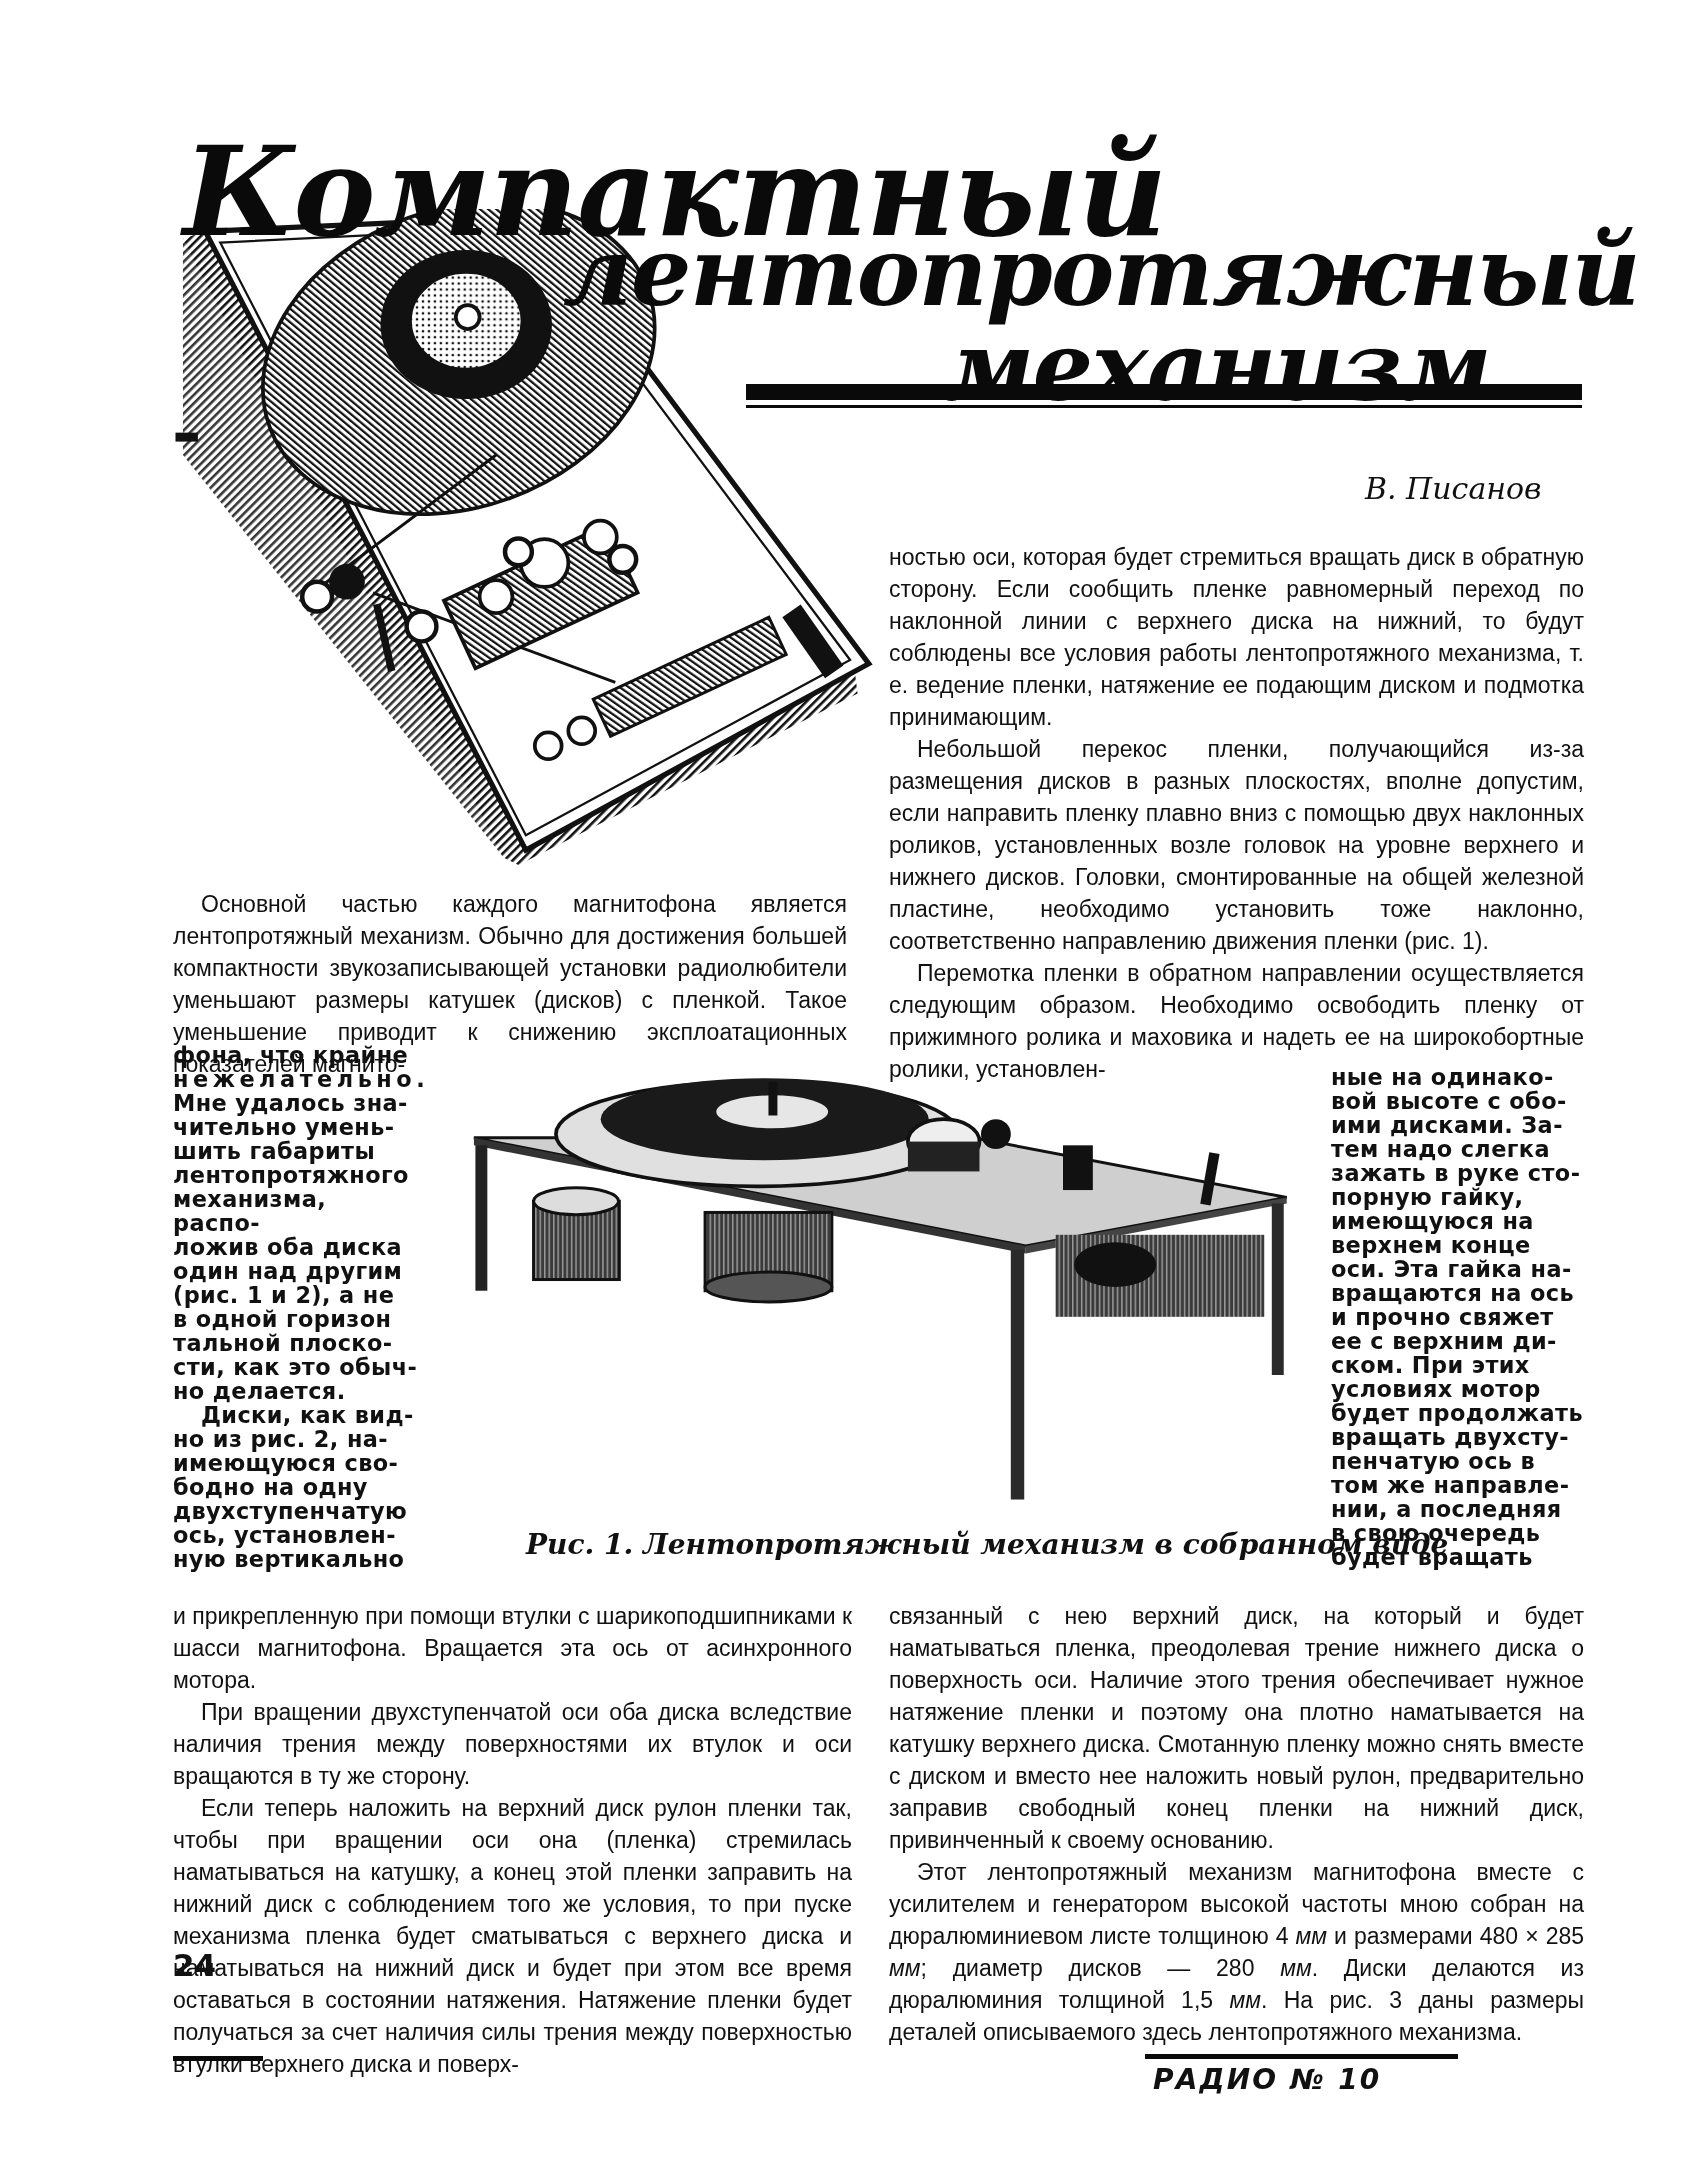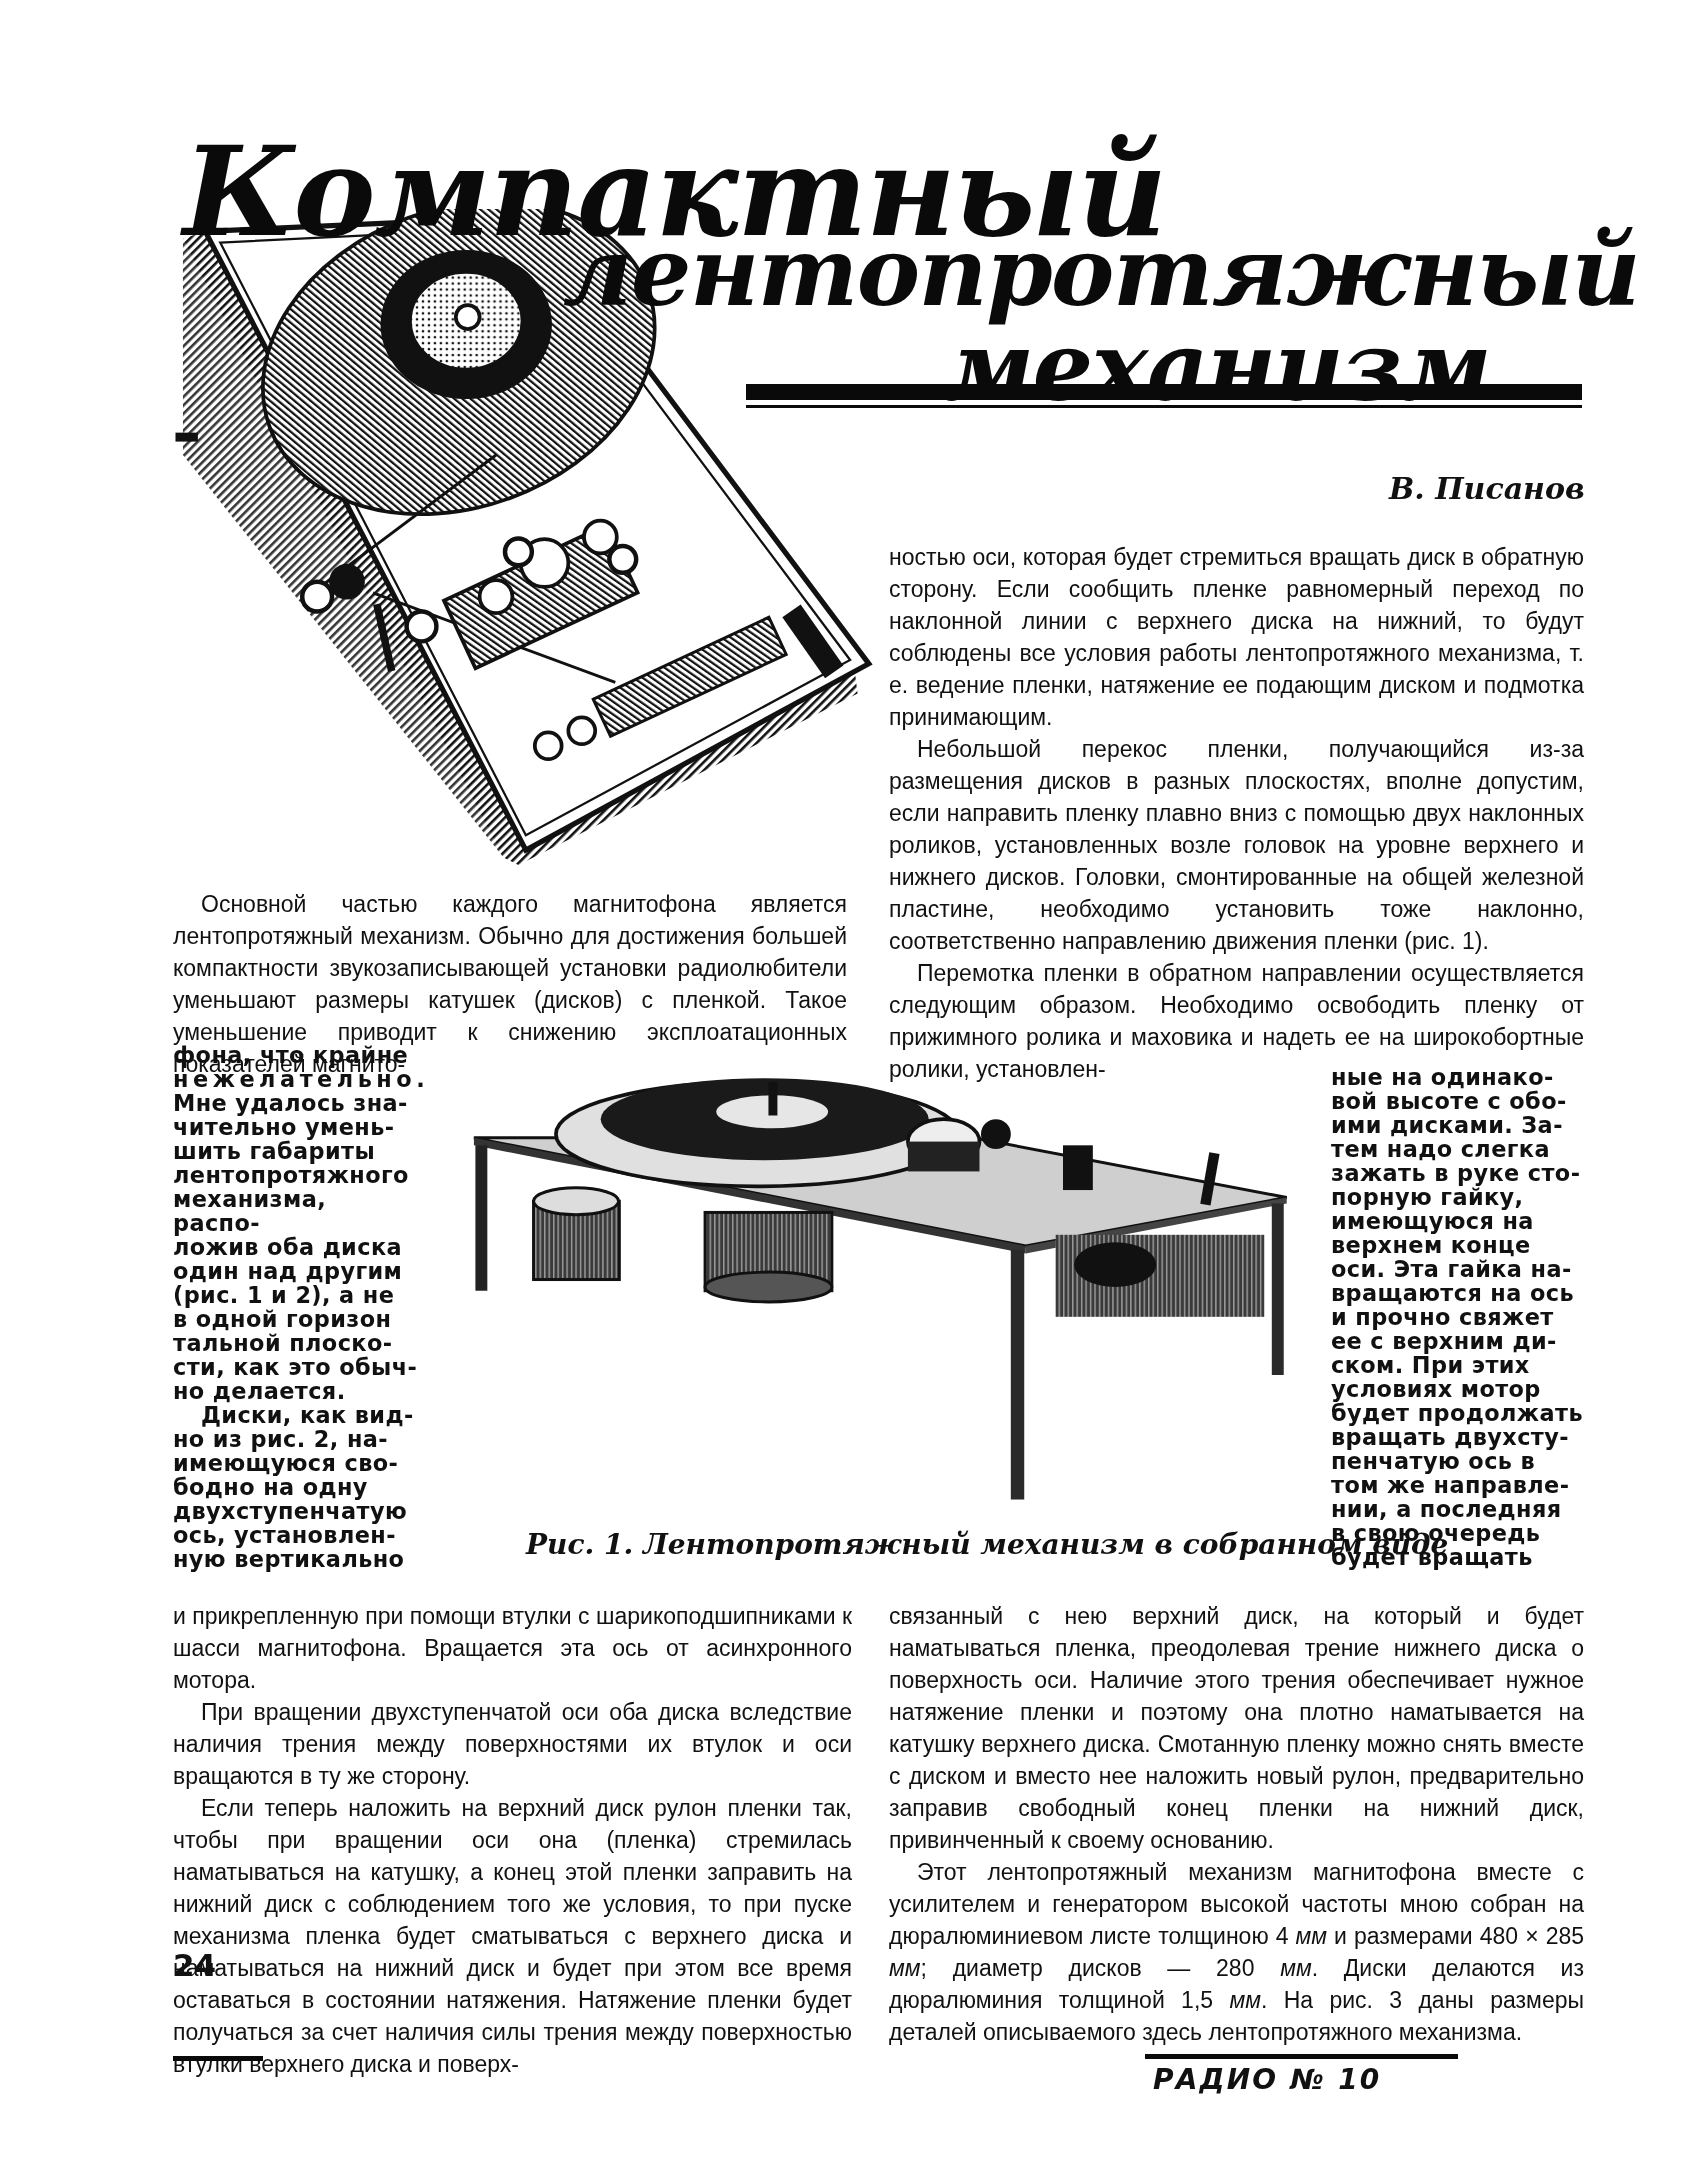--- a/index.html
+++ b/index.html
@@ -5,21 +5,21 @@
   html, body { margin:0; padding:0; background:#ffffff; }
   body { width:1703px; height:2172px; position:relative; overflow:hidden; color:#111; font-family:"Liberation Serif", serif; }
   .abs { position:absolute; }
   .title-line { font-family:"DejaVu Serif", serif; font-style:italic; font-weight:bold; color:#0a0a0a; letter-spacing:-1.5px; line-height:1; white-space:nowrap; }
   .rule-thick { background:#0a0a0a; }
   .col { font-family:"Liberation Sans Narrow", "Liberation Sans", sans-serif; font-size:23px; line-height:32px; text-align:justify; color:#111; font-stretch:condensed; }
   .col p { margin:0; text-indent:28px; }
   .col p.noindent { text-indent:0; }
   .narrow { font-family:"DejaVu Sans", sans-serif; font-weight:bold; font-size:22.4px; line-height:24px; text-align:justify; letter-spacing:0.4px; }
   .caption { font-family:"DejaVu Serif", serif; font-style:italic; font-weight:bold; font-size:28px; white-space:nowrap; }
-  .byline { font-family:"DejaVu Serif", serif; font-style:italic; font-weight:bold; font-size:30px; white-space:nowrap;margin-left:24px; }
+  .byline { font-family:"DejaVu Serif", serif; font-style:italic; font-weight:normal; font-size:30px; white-space:nowrap; }
   .footer-num { font-family:"DejaVu Sans", sans-serif; font-weight:bold; font-size:31px; }
   .footer-mag { font-family:"DejaVu Sans", sans-serif; font-style:italic; font-weight:bold; font-size:28px; letter-spacing:2.2px; white-space:nowrap; }
 </style>
 </head>
 <body>
 
 <div class="abs" style="left:175px; top:209px; width:739px; height:656px;">
   <svg width="739" height="656" viewBox="0 0 990 880">
     <defs>
       <pattern id="hatchA" width="8" height="8" patternUnits="userSpaceOnUse" patternTransform="rotate(45)">

